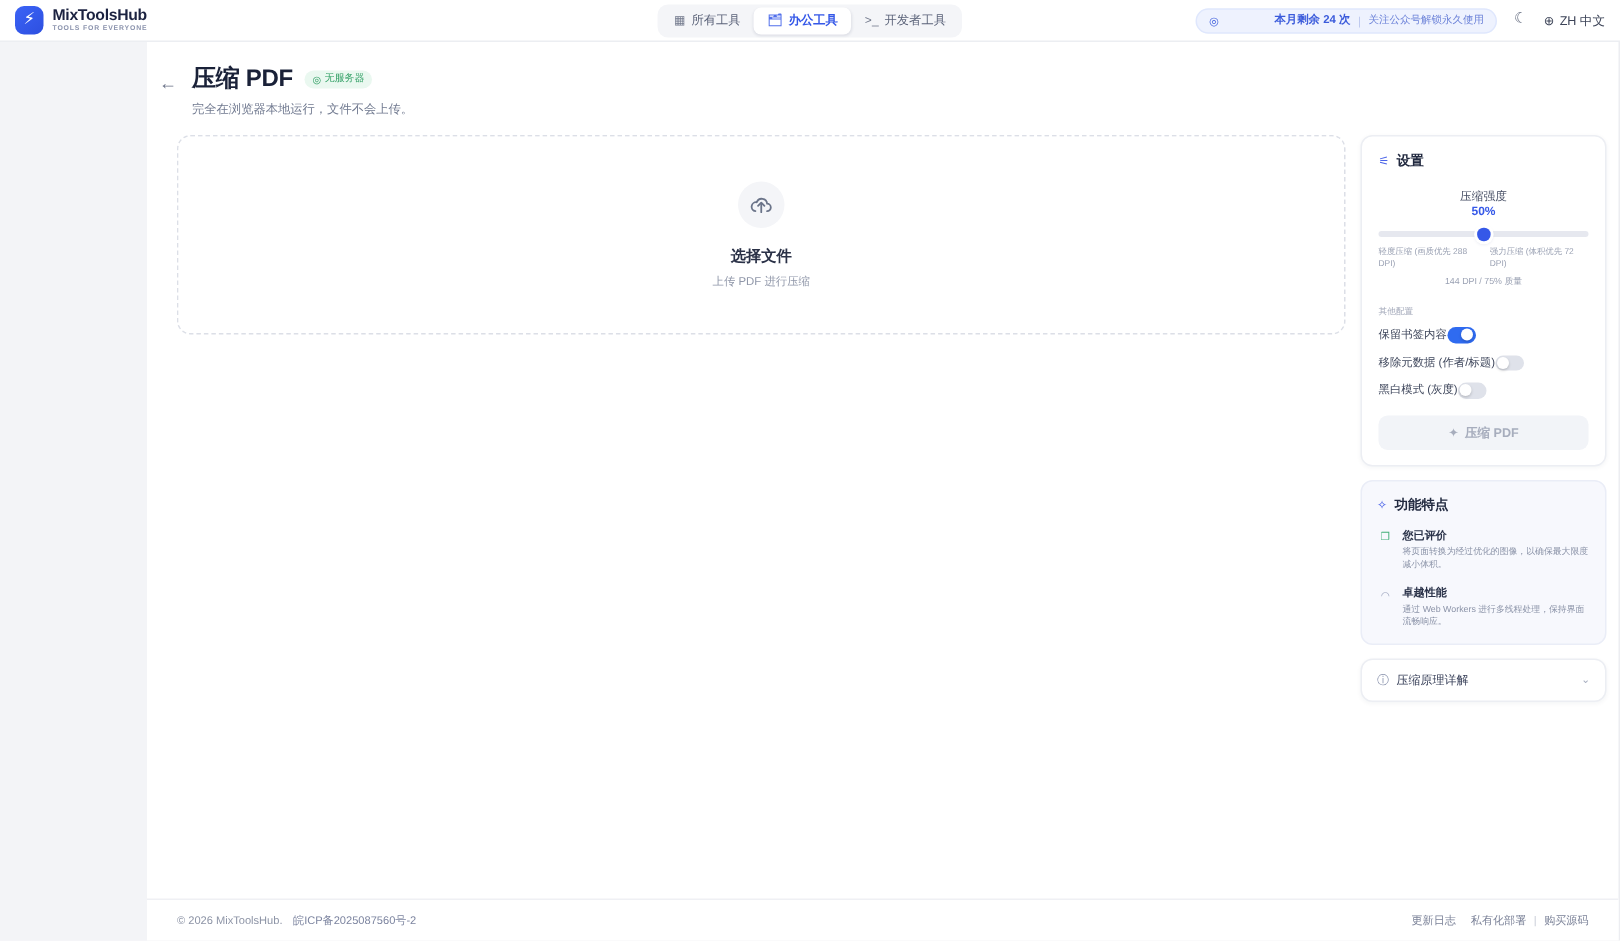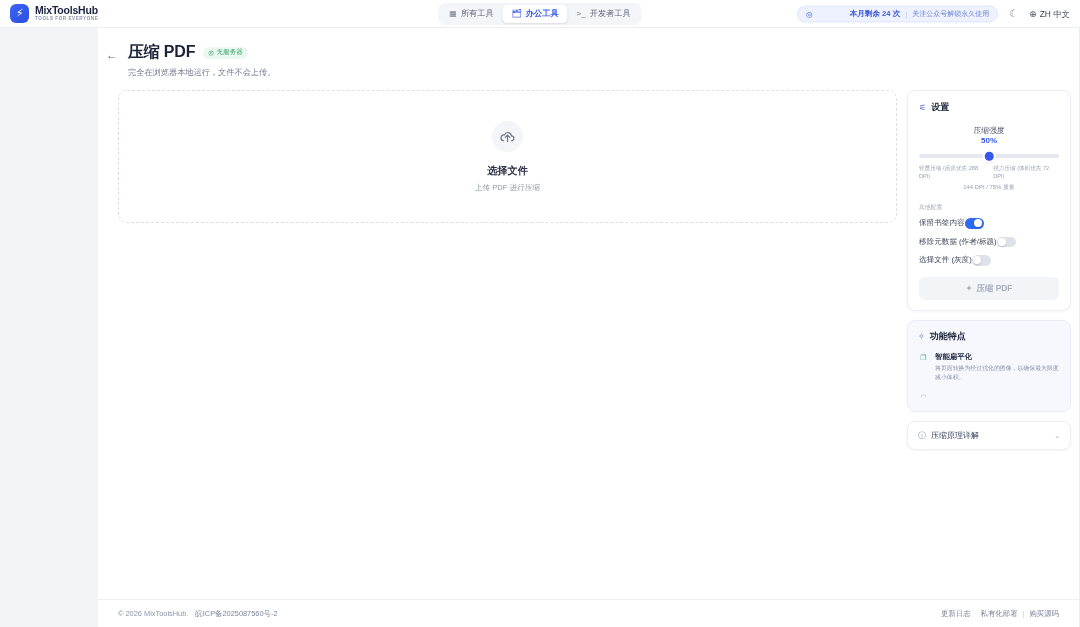--- a/index.html
+++ b/index.html
@@ -293,21 +293,21 @@
                 <div class="knob"></div>
               </div>
           </div>
           <div class="tgl-row">
             <span class="tgl-lbl">移除元数据 (作者/标题)</span>
             <div class="tgl">
                 <div class="knob"></div>
               </div>
           </div>
           <div class="tgl-row">
-            <span class="tgl-lbl">选择文件 (灰度)</span>
+            <span class="tgl-lbl">黑白模式 (灰度)</span>
             <div class="tgl">
                 <div class="knob"></div>
               </div>
           </div>
 
           <div class="cta">
             <span>✦</span>
             <span>压缩 PDF</span>
           </div>
         </div>
@@ -315,27 +315,31 @@
         <div class="feat-panel">
           <div class="panel-title">
             <span class="pi">✧</span>
             <span>功能特点</span>
           </div>
 
 
           <div class="feat">
             <div class="feat-ic" style="color:#45b07a">❐</div>
             <div>
-              <div class="feat-h">智能扁平化</div>
+              <div class="feat-h">您已评价</div>
               <div class="feat-d">将页面转换为经过优化的图像，以确保最大限度减小体积。</div>
             </div>
           </div>
 
           <div class="feat">
             <div class="feat-ic" style="color:#9aa2bb">◠</div>
+            <div>
+              <div class="feat-h">卓越性能</div>
+              <div class="feat-d">通过 Web Workers 进行多线程处理，保持界面流畅响应。</div>
+            </div>
           </div>
         </div>
 
         <div class="accordion">
           <div class="acc-l" style="display:flex;align-items:center;gap:5px;font-size:8px;">
             <span style="color:#8a93ad;">ⓘ</span>
             <span>压缩原理详解</span>
           </div>
           <span class="acc-chev">⌄</span>
         </div>

